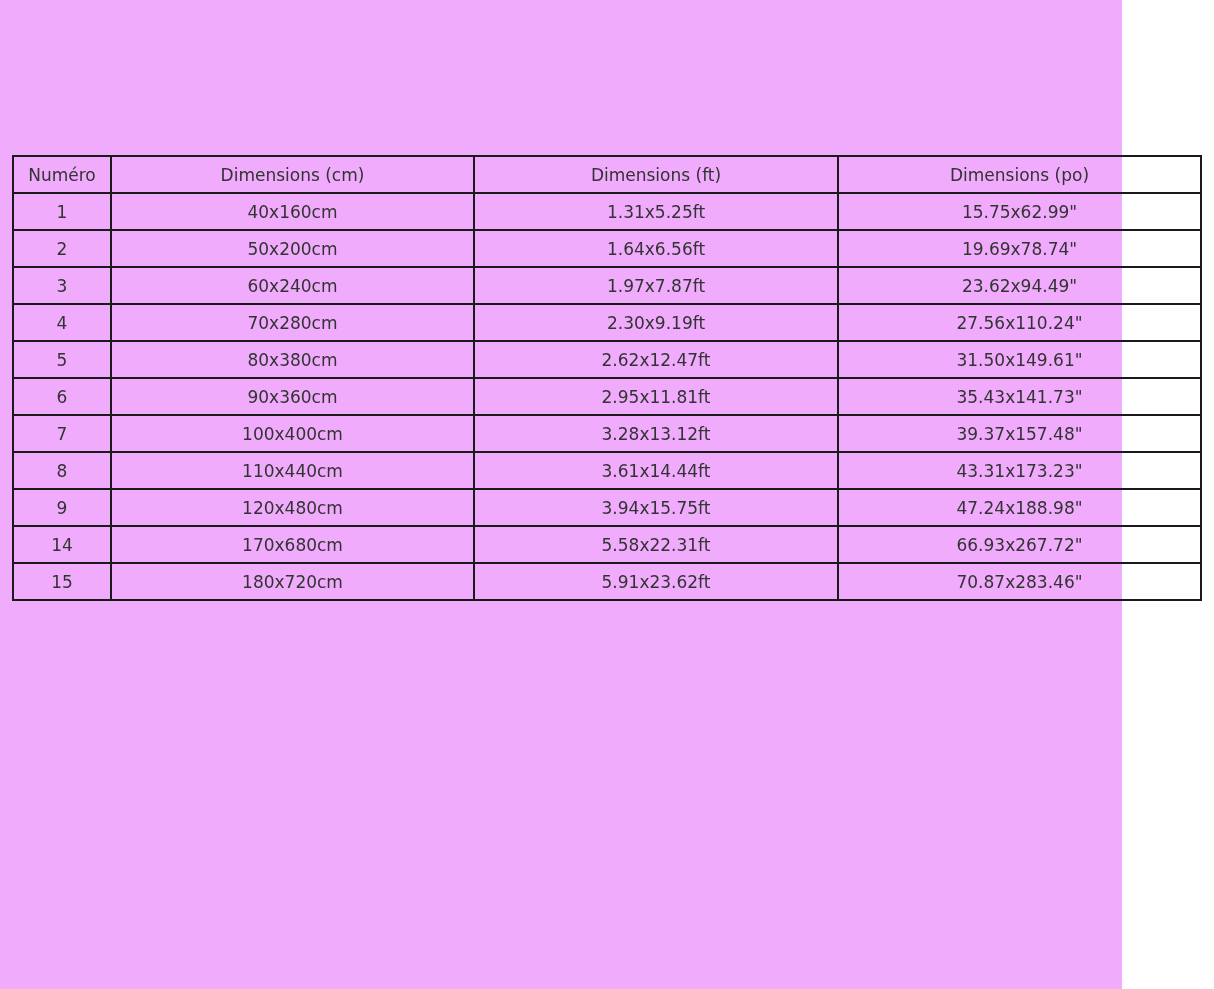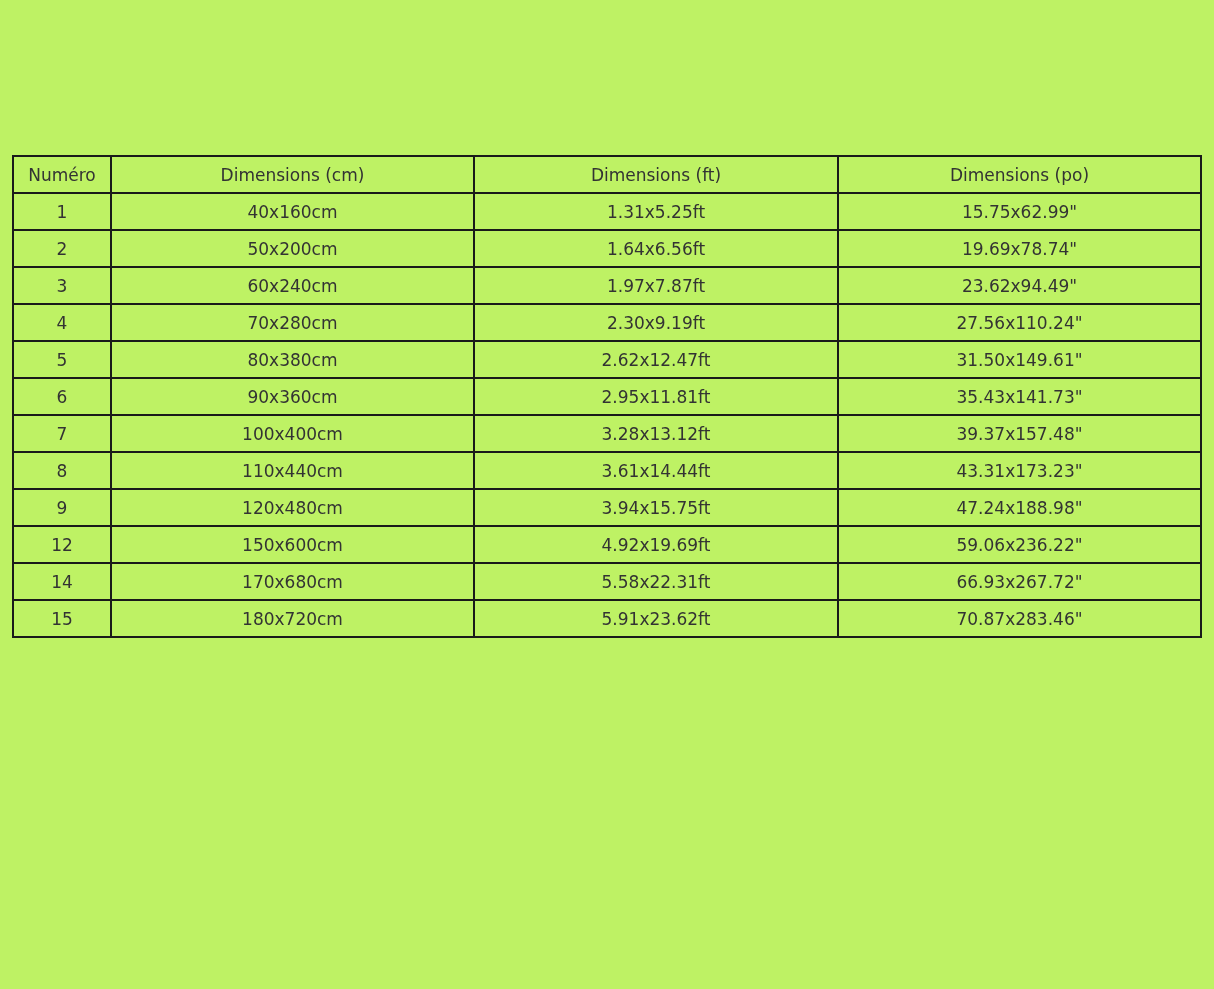--- a/index.html
+++ b/index.html
@@ -6,23 +6,23 @@
     margin: 0;
     padding: 0;
     background: #ffffff;
     width: 1214px;
     height: 989px;
     overflow: hidden;
     font-family: "DejaVu Sans", "Liberation Sans", sans-serif;
   }
   .page {
     position: relative;
-    width: 1214px;
+    width: 1122px;
     height: 989px;
-    background: #bef264;
+    background: #f0abfc;
   }
   table.dim-table {
     position: absolute;
     left: 12px;
     top: 155px;
     width: 1188px;
     border-collapse: collapse;
     table-layout: fixed;
     font-size: 17px;
     color: #333333;
@@ -111,26 +111,20 @@
           <td>3.61x14.44ft</td>
           <td>43.31x173.23"</td>
         </tr>
         <tr>
           <td>9</td>
           <td>120x480cm</td>
           <td>3.94x15.75ft</td>
           <td>47.24x188.98"</td>
         </tr>
         <tr>
-          <td>12</td>
-          <td>150x600cm</td>
-          <td>4.92x19.69ft</td>
-          <td>59.06x236.22"</td>
-        </tr>
-        <tr>
           <td>14</td>
           <td>170x680cm</td>
           <td>5.58x22.31ft</td>
           <td>66.93x267.72"</td>
         </tr>
         <tr>
           <td>15</td>
           <td>180x720cm</td>
           <td>5.91x23.62ft</td>
           <td>70.87x283.46"</td>

